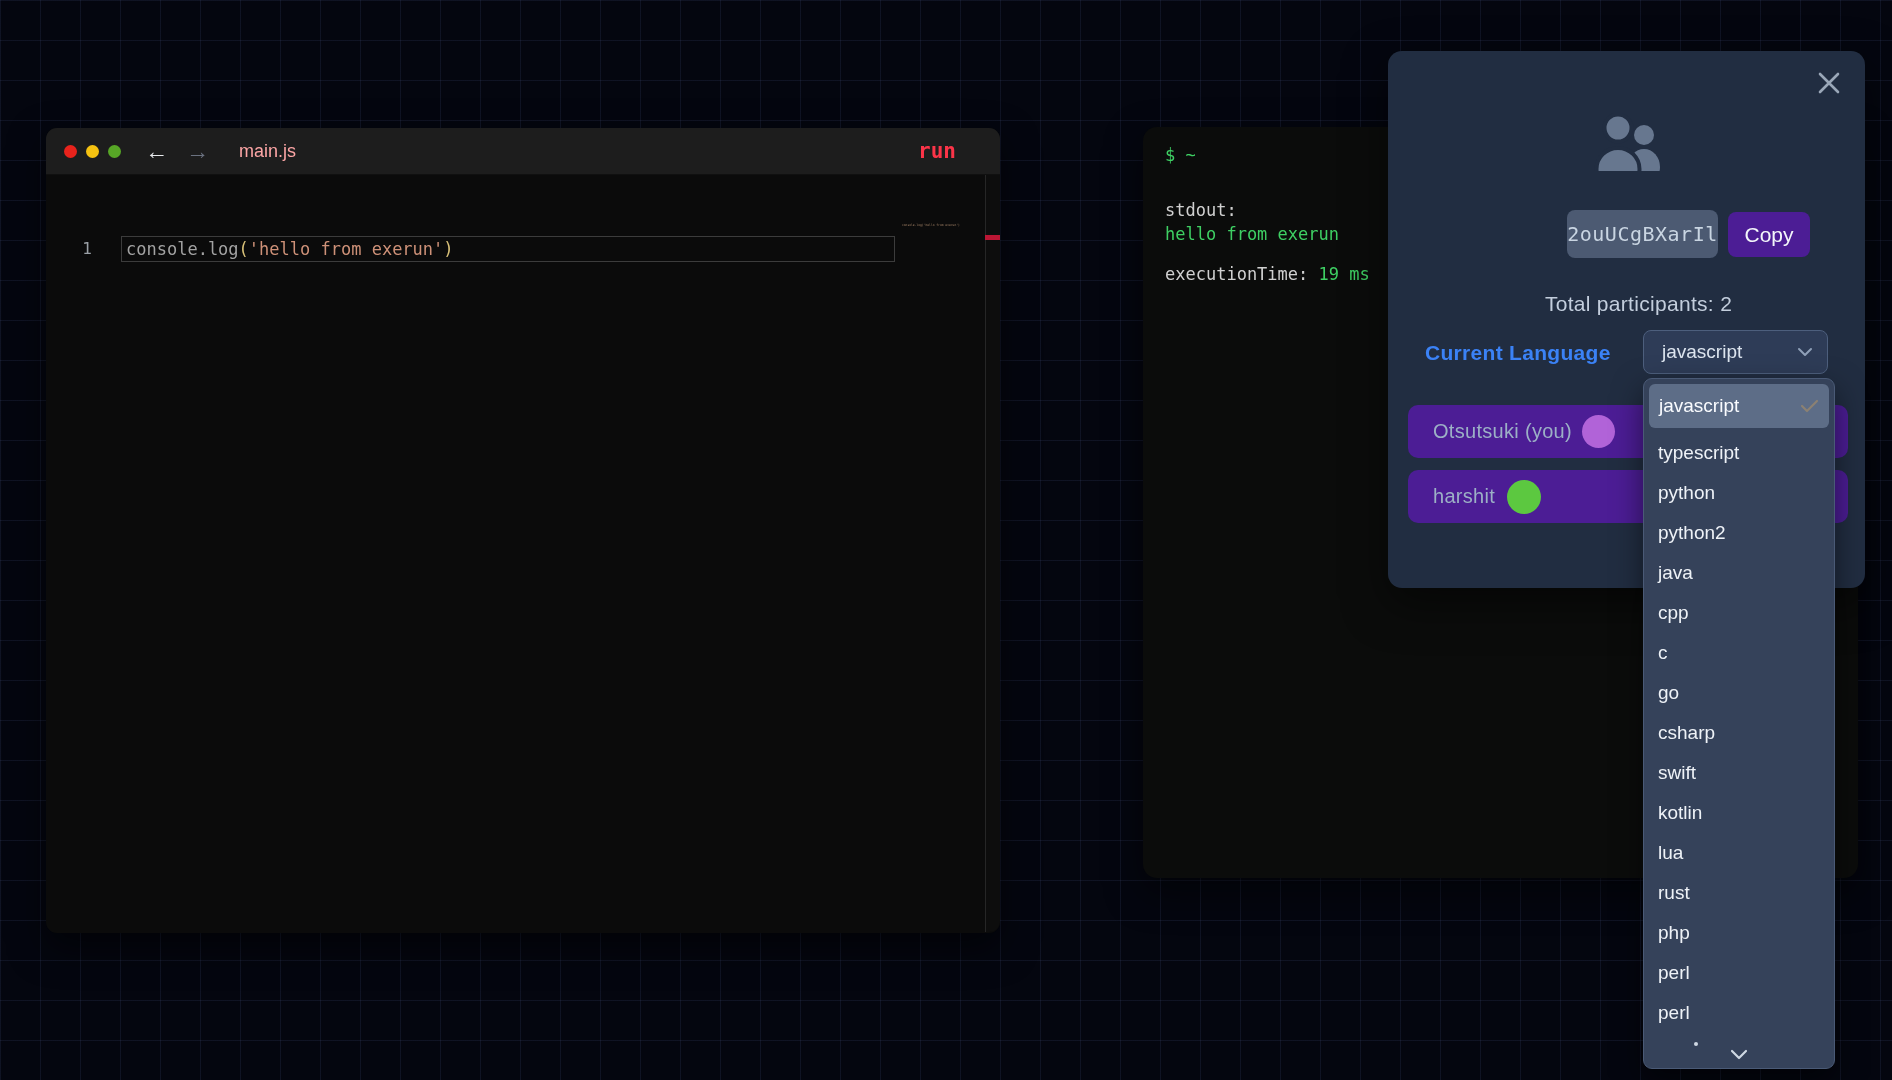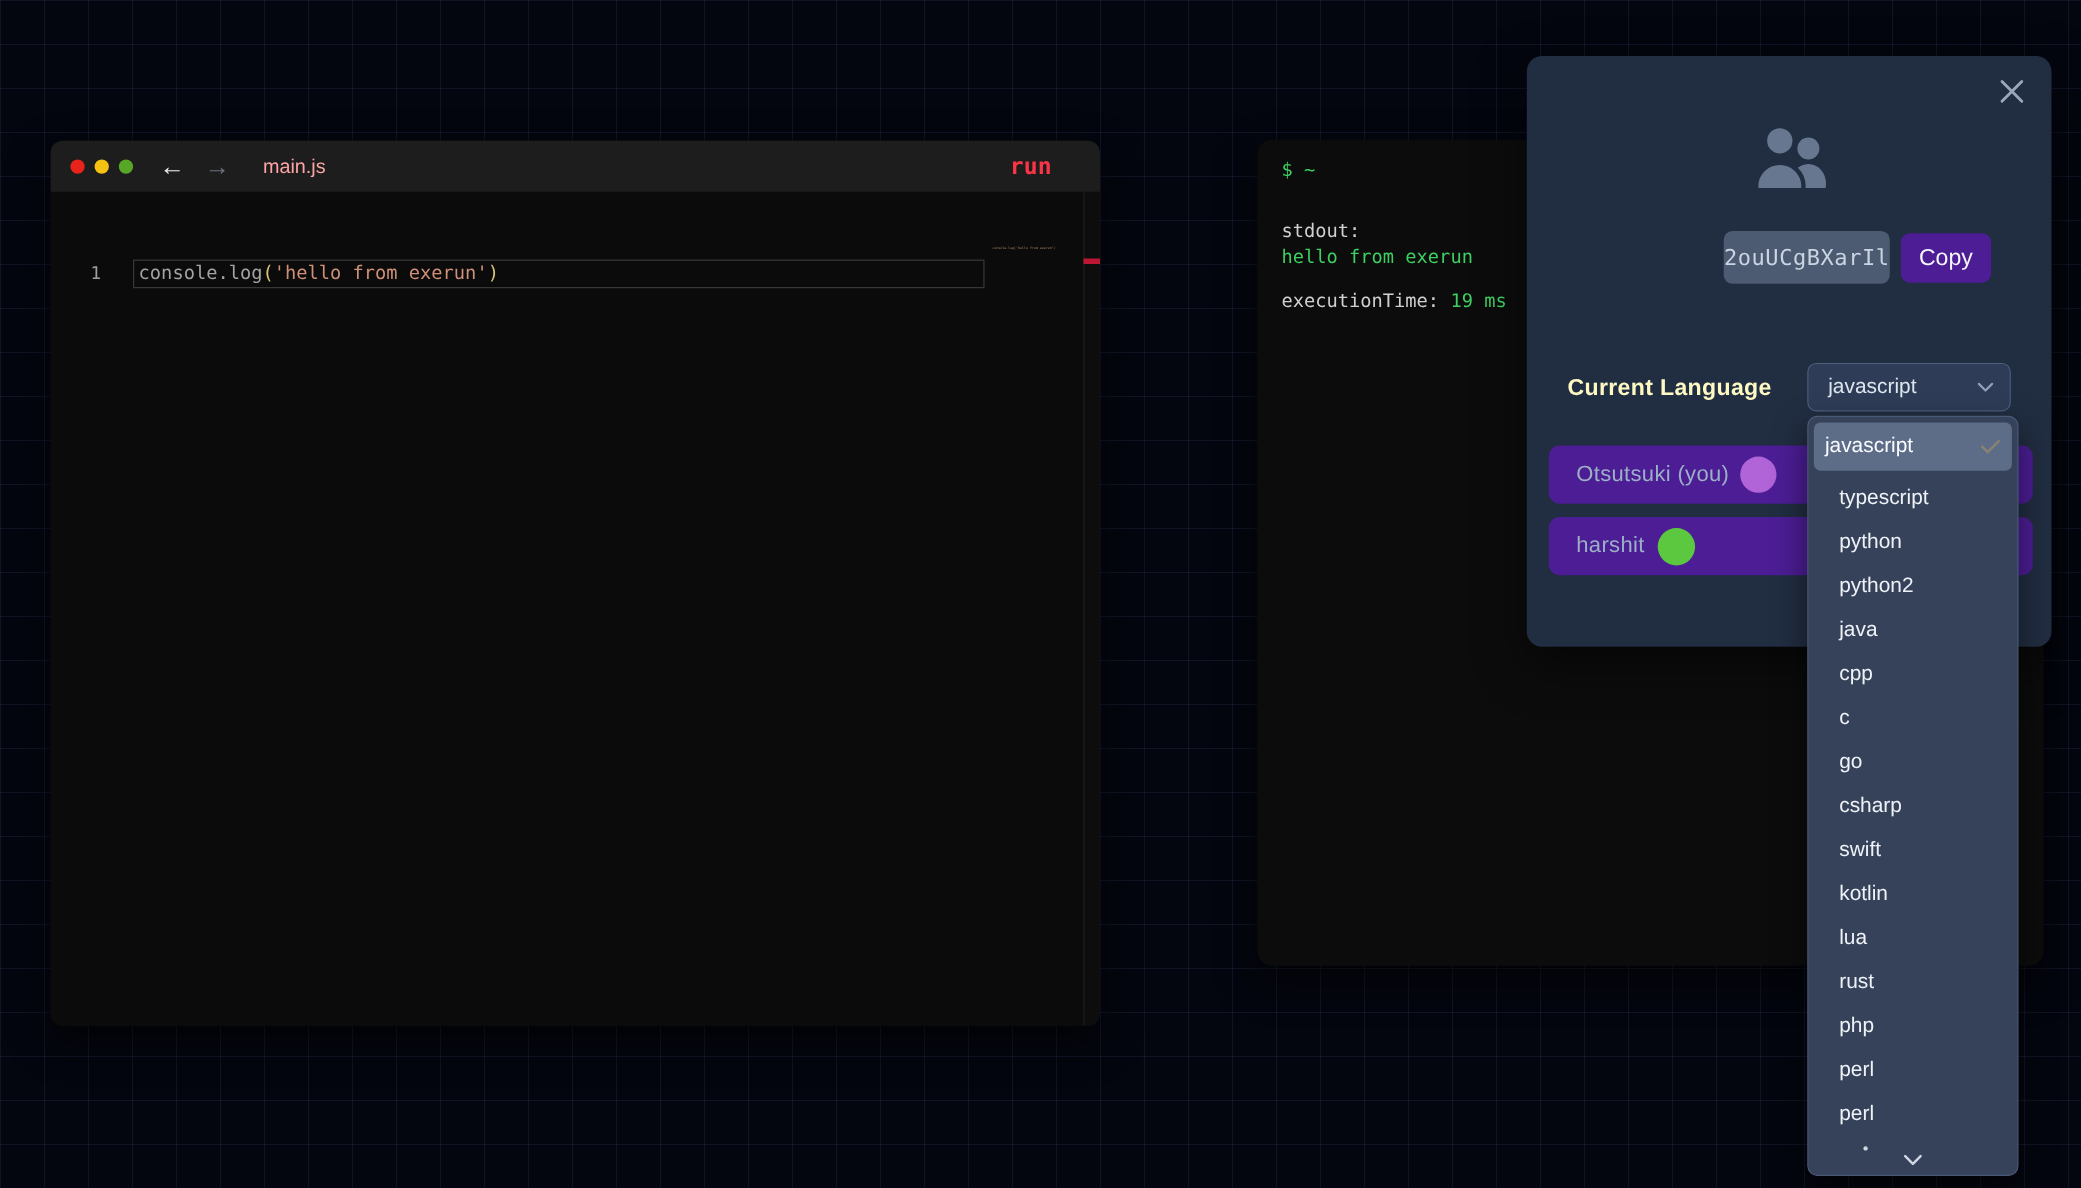--- a/index.html
+++ b/index.html
@@ -89,21 +89,21 @@
   .copy-btn {
     position:absolute; left:340px; top:161px; width:82px; height:45px;
     background:#4c1d95; border-radius:8px; display:flex; align-items:center; justify-content:center;
     color:#f3f6fa; font-size:21px; cursor:pointer;
   }
   .total-participants {
     position:absolute; top:241px; width:100%; text-align:center;
     color:#c3cedd; font-size:21px; letter-spacing:0.3px;
   }
   .lang-label {
-    position:absolute; left:37px; top:290px; color:#fef9c3; font-size:21px; font-weight:bold;
+    position:absolute; left:37px; top:290px; color:#3b82f6; font-size:21px; font-weight:bold;
     letter-spacing:0.3px;
     text-align:right;
   }
   .lang-select {
     position:absolute; left:255px; top:279px; width:185px; height:44px;
     background:#2e3c57; border:1px solid #4d5f7d; border-radius:8px;
     display:flex; align-items:center; color:#dde5ef; font-size:19px;
     padding:0 14px 0 18px; cursor:pointer;
   }
   .lang-select .chev { margin-left:auto; }
@@ -120,21 +120,21 @@
     background:#35425a; border:1px solid #4a5a76; border-radius:9px; z-index:30;
     box-shadow:0 12px 30px rgba(0,0,0,0.5); overflow:hidden;
   }
   .dd-selected {
     margin:5px; height:44px; background:#5d6d87; border-radius:6px;
     display:flex; align-items:center; padding:0 10px; color:#fafcff; font-size:19px;
     cursor:pointer;
   }
   .dd-selected .check { margin-left:auto; }
   .dd-item {
-    height:40px; display:flex; align-items:center; padding-left:28px;
+    height:40px; display:flex; align-items:center; padding-left:14px;
     color:#eef2f7; font-size:19px; cursor:pointer;
   }
   .clipped-dot {
     width:4px; height:4px; border-radius:50%; background:#cfd8e3;
     margin:9px 0 0 50px;
   }
   .dd-scroll { display:flex; justify-content:center; margin-top:3px; }
 
   svg { display:block; }
 </style>
@@ -185,20 +185,21 @@
         <circle cx="56" cy="22" r="10"></circle>
         <ellipse cx="56" cy="54" rx="16" ry="18"></ellipse>
         <circle cx="30" cy="15" r="13.5" stroke="#212d41" stroke-width="4"></circle>
         <ellipse cx="30" cy="56" rx="21.5" ry="21" stroke="#212d41" stroke-width="4"></ellipse>
       </svg>
     </div>
 
     <div class="room-code-box">2ouUCgBXarIl</div>
     <div class="copy-btn">Copy</div>
 
+    <div class="total-participants">Total participants: 2</div>
 
     <div class="lang-label">Current Language</div>
     <div class="lang-select">
       <span>javascript</span>
       <span class="chev">
         <svg width="16" height="10" viewBox="0 0 16 10">
             <path d="M2 2 L8 8 L14 2" fill="none" stroke="#8fa0b8" stroke-width="2" stroke-linecap="round" stroke-linejoin="round"></path>
           </svg>
       </span>
     </div>

